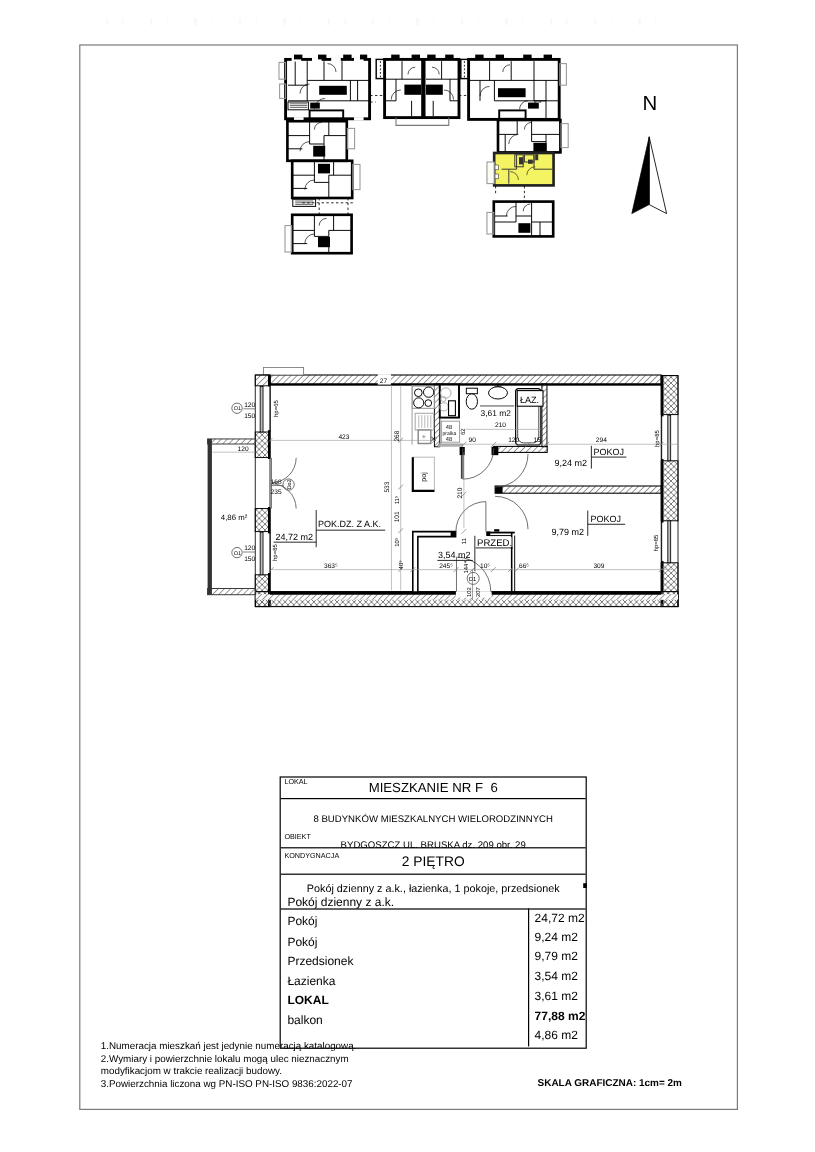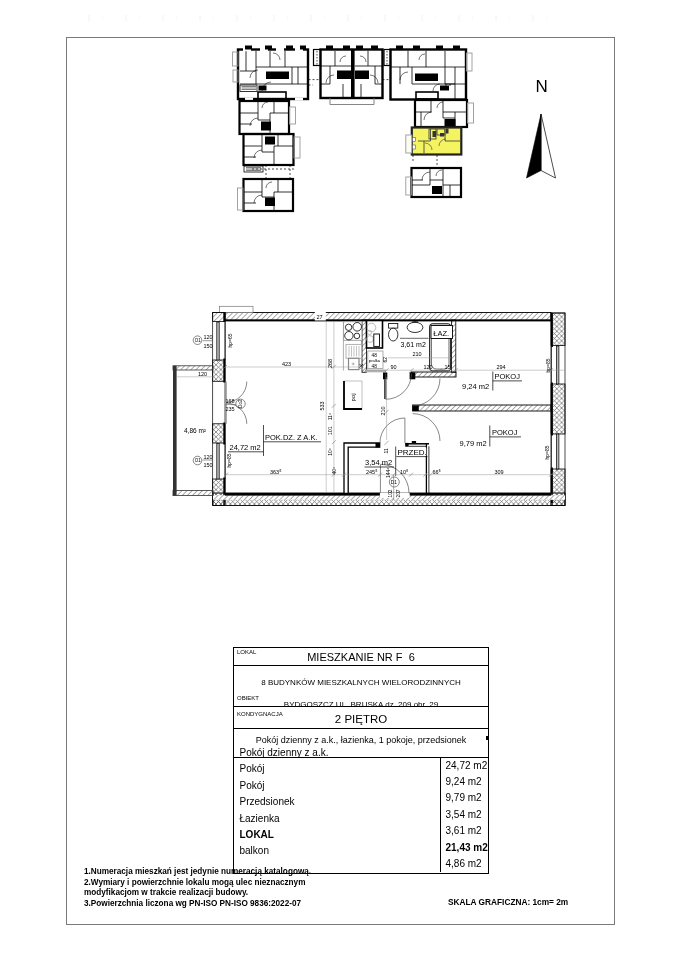--- a/index.html
+++ b/index.html
@@ -511,18 +511,18 @@
   <div class="t" style="left:0;top:65px;width:254px;text-align:center;font-size:11.5px;">2 PIĘTRO</div>
   <div class="abs" style="left:0;top:79.5px;width:254px;border-top:1px solid #000;"></div>
 
   <div class="t" style="left:0;top:86.5px;width:254px;text-align:center;font-size:9px;">Pokój dzienny z a.k., łazienka, 1 pokoje, przedsionek</div>
   <div class="abs" style="left:0;top:108.6px;width:254px;border-top:1px solid #000;"></div>
   <div class="abs" style="left:251.5px;top:87.5px;width:3px;height:4px;background:#000;"></div>
 
   <div class="abs" style="left:205.8px;top:108.6px;height:115.4px;border-left:1px solid #000;"></div>
 
   <div class="t" style="left:5.5px;top:97px;font-size:10px;line-height:16.4px;">Pokój dzienny z a.k.<br>Pokój<br>Pokój<br>Przedsionek<br>Łazienka<br><b>LOKAL</b><br>balkon</div>
-  <div class="t" style="left:211.5px;top:109.6px;font-size:10px;line-height:16.4px;">24,72 m2<br>9,24 m2<br>9,79 m2<br>3,54 m2<br>3,61 m2<br><b>21,43 m2</b><br>4,86 m2</div>
+  <div class="t" style="left:211.5px;top:109.6px;font-size:10px;line-height:16.4px;">24,72 m2<br>9,24 m2<br>9,79 m2<br>3,54 m2<br>3,61 m2<br><b>77,88 m2</b><br>4,86 m2</div>
 </div>
 
-<div class="t" style="left:84px;top:866.8px;font-size:8.2px;line-height:10.8px;font-weight:bold;">1.Numeracja mieszkań jest jedynie numeracją katalogową.<br>2.Wymiary i powierzchnie lokalu mogą ulec nieznacznym<br>modyfikacjom w trakcie realizacji budowy.<br>3.Powierzchnia liczona wg PN-ISO PN-ISO 9836:2022-07</div>
+<div class="t" style="left:84px;top:866.8px;font-size:8.2px;line-height:10.8px;">1.Numeracja mieszkań jest jedynie numeracją katalogową.<br>2.Wymiary i powierzchnie lokalu mogą ulec nieznacznym<br>modyfikacjom w trakcie realizacji budowy.<br>3.Powierzchnia liczona wg PN-ISO PN-ISO 9836:2022-07</div>
 
 <div class="t" style="left:448px;top:897px;font-size:8.3px;font-weight:bold;">SKALA GRAFICZNA: 1cm= 2m</div>
 
 </body></html>

